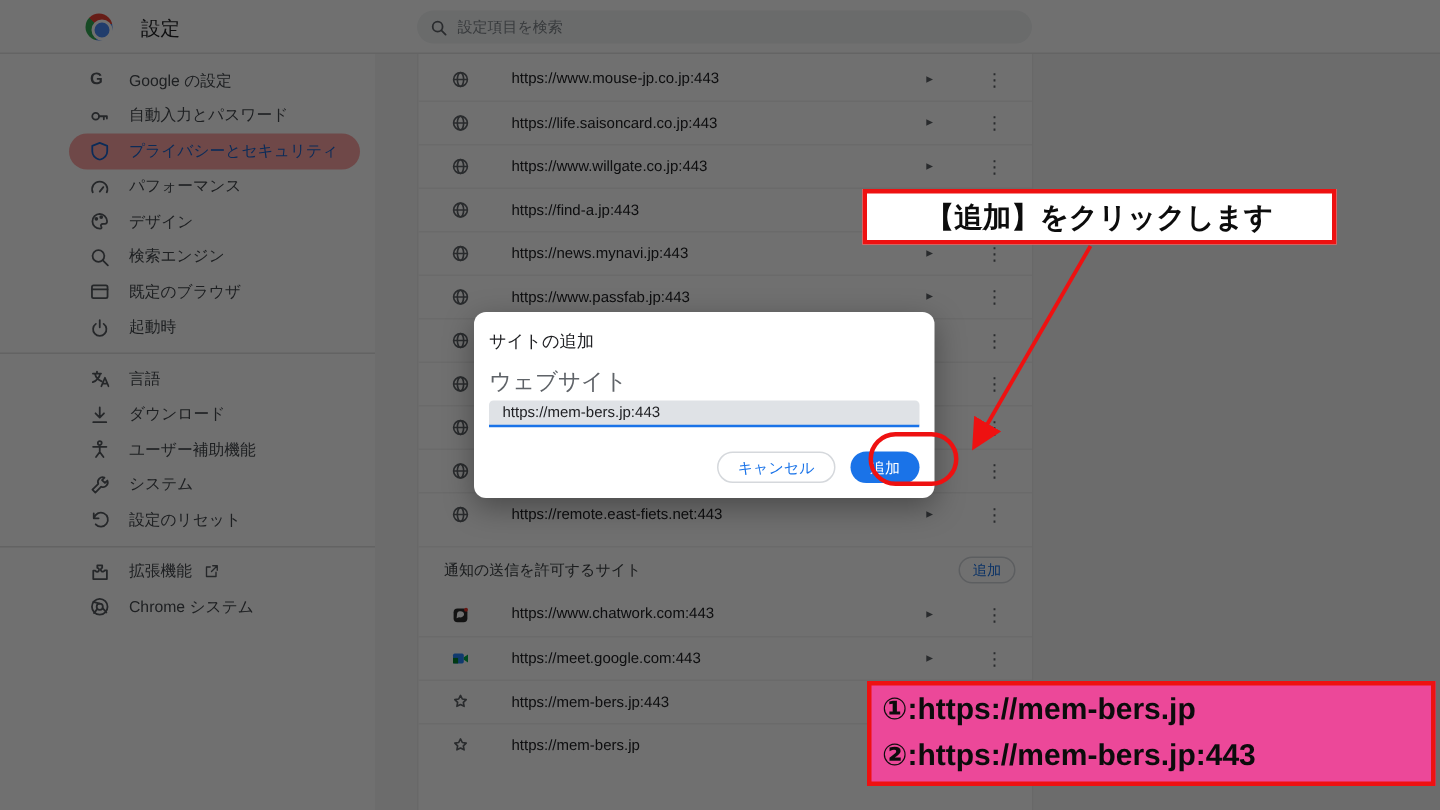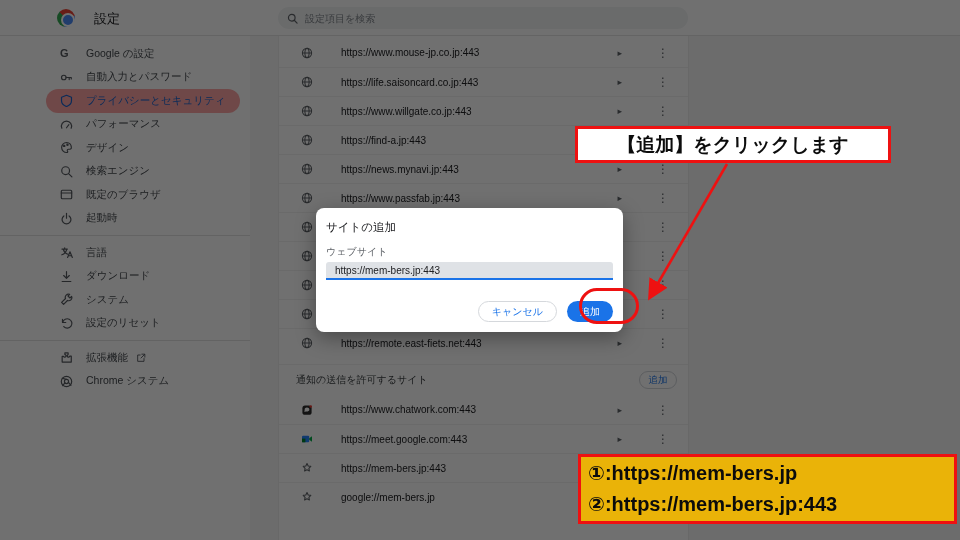--- a/index.html
+++ b/index.html
@@ -58,38 +58,38 @@
     background:#fff;color:var(--accent);font-size:9.5px;display:flex;align-items:center;
     justify-content:center;cursor:pointer;}
 
   
   .scrim{position:absolute;inset:0;background:var(--scrim);z-index:10;}
 
   
   .dialog{position:absolute;left:316px;top:208px;width:307px;height:124px;background:#fff;
     border-radius:8px;box-shadow:0 6px 20px rgba(0,0,0,.35);z-index:20;padding:12px 10px;}
   .dialog-title{font-size:11.5px;color:var(--ink);}
-  .dialog-label{font-size:10px;color:var(--muted);margin-top:10px;}
+  .dialog-label{font-size:15px;color:var(--muted);margin-top:10px;}
   .dialog-input{margin-top:3px;width:100%;height:18px;background:#dfe2e6;border:none;outline:none;
     border-bottom:2px solid var(--accent);border-radius:3px 3px 0 0;font-size:10px;
     color:var(--ink);padding:0 9px;font-family:inherit;}
   .dialog-buttons{position:absolute;right:10px;bottom:10px;display:flex;gap:10px;}
   .btn{height:21px;padding:0 13px;border-radius:11px;font-size:10px;display:flex;
     align-items:center;cursor:pointer;font-family:inherit;}
   .btn-cancel{border:1px solid #d5d8dc;background:#fff;color:var(--accent);}
   .btn-add{border:none;background:var(--accent);color:#fff;}
 
   
   .red-ring{position:absolute;left:579px;top:288px;width:60px;height:36px;
     border:3px solid var(--red);border-radius:18px;z-index:40;pointer-events:none;}
   .arrow-svg{position:absolute;left:0;top:0;z-index:45;pointer-events:none;}
   .callout{position:absolute;left:575px;top:126px;width:316px;height:37px;background:#fff;
     border:3px solid var(--red);z-index:50;display:flex;align-items:center;justify-content:center;
     font-size:19px;font-weight:bold;color:#0c0c0c;}
-  .note{position:absolute;left:578px;top:454px;width:379px;height:70px;background:#eab308;
+  .note{position:absolute;left:578px;top:454px;width:379px;height:70px;background:#ec4899;
     border:3px solid var(--red);z-index:50;padding:1px 7px;font-size:20px;font-weight:bold;
     color:#0c0c0c;line-height:31px;white-space:nowrap;}
 </style>
 </head>
 <body>
 
 <div class="stage">
 
   <div class="topbar">
     <div class="chrome-logo"></div>
@@ -187,20 +187,29 @@
         <span class="nicon">
           <svg viewBox="0 0 12 12" fill="none" stroke="currentColor" stroke-width="1.1" stroke-linecap="round" stroke-linejoin="round">
             <path d="M6 1.5v6M3.4 5.1 6 7.7l2.6-2.6M2 10.6h8"></path>
           </svg>
         </span>
         <span>ダウンロード</span>
       </div>
       <div class="nav-item">
         <span class="nicon">
           <svg viewBox="0 0 12 12" fill="none" stroke="currentColor" stroke-width="1.1" stroke-linecap="round" stroke-linejoin="round">
+            <circle cx="6" cy="2.2" r="1.2"></circle>
+            <path d="M1.9 4.5h8.2M6 4.5v3.2M6 7.7 3.7 10.8M6 7.7l2.3 3.1"></path>
+          </svg>
+        </span>
+        <span>ユーザー補助機能</span>
+      </div>
+      <div class="nav-item">
+        <span class="nicon">
+          <svg viewBox="0 0 12 12" fill="none" stroke="currentColor" stroke-width="1.1" stroke-linecap="round" stroke-linejoin="round">
             <path d="M10.7 3.1a2.9 2.9 0 0 1-3.8 3.8l-3.6 3.6-1.8-1.8 3.6-3.6A2.9 2.9 0 0 1 8.9 1.3L7.4 2.8l1.8 1.8z"></path>
           </svg>
         </span>
         <span>システム</span>
       </div>
       <div class="nav-item">
         <span class="nicon">
           <svg viewBox="0 0 12 12" fill="none" stroke="currentColor" stroke-width="1.1" stroke-linecap="round" stroke-linejoin="round">
             <path d="M2.3 2.1v3h3"></path>
             <path d="M2.5 5a4.3 4.3 0 1 1 1 3.8"></path>
@@ -401,21 +410,21 @@
         <span class="url">https://mem-bers.jp:443</span>
         <span class="chev">▸</span>
         <span class="dots">⋮</span>
       </div>
       <div class="site-row">
         <span class="sicon">
           <svg viewBox="0 0 12 12" fill="none" stroke="currentColor" stroke-width="1.1" stroke-linecap="round" stroke-linejoin="round">
             <path d="M6 1.6 7.2 4l2.6.4-1.9 1.9.5 2.6L6 7.7 3.6 8.9l.5-2.6L2.2 4.4 4.8 4z"></path>
           </svg>
         </span>
-        <span class="url">google://mem-bers.jp</span>
+        <span class="url">https://mem-bers.jp</span>
         <span class="chev">▸</span>
         <span class="dots">⋮</span>
       </div>
     </div>
 
   <div class="scrim"></div>
 
   <div class="dialog">
     <div class="dialog-title">サイトの追加</div>
     <div class="dialog-label">ウェブサイト</div>

